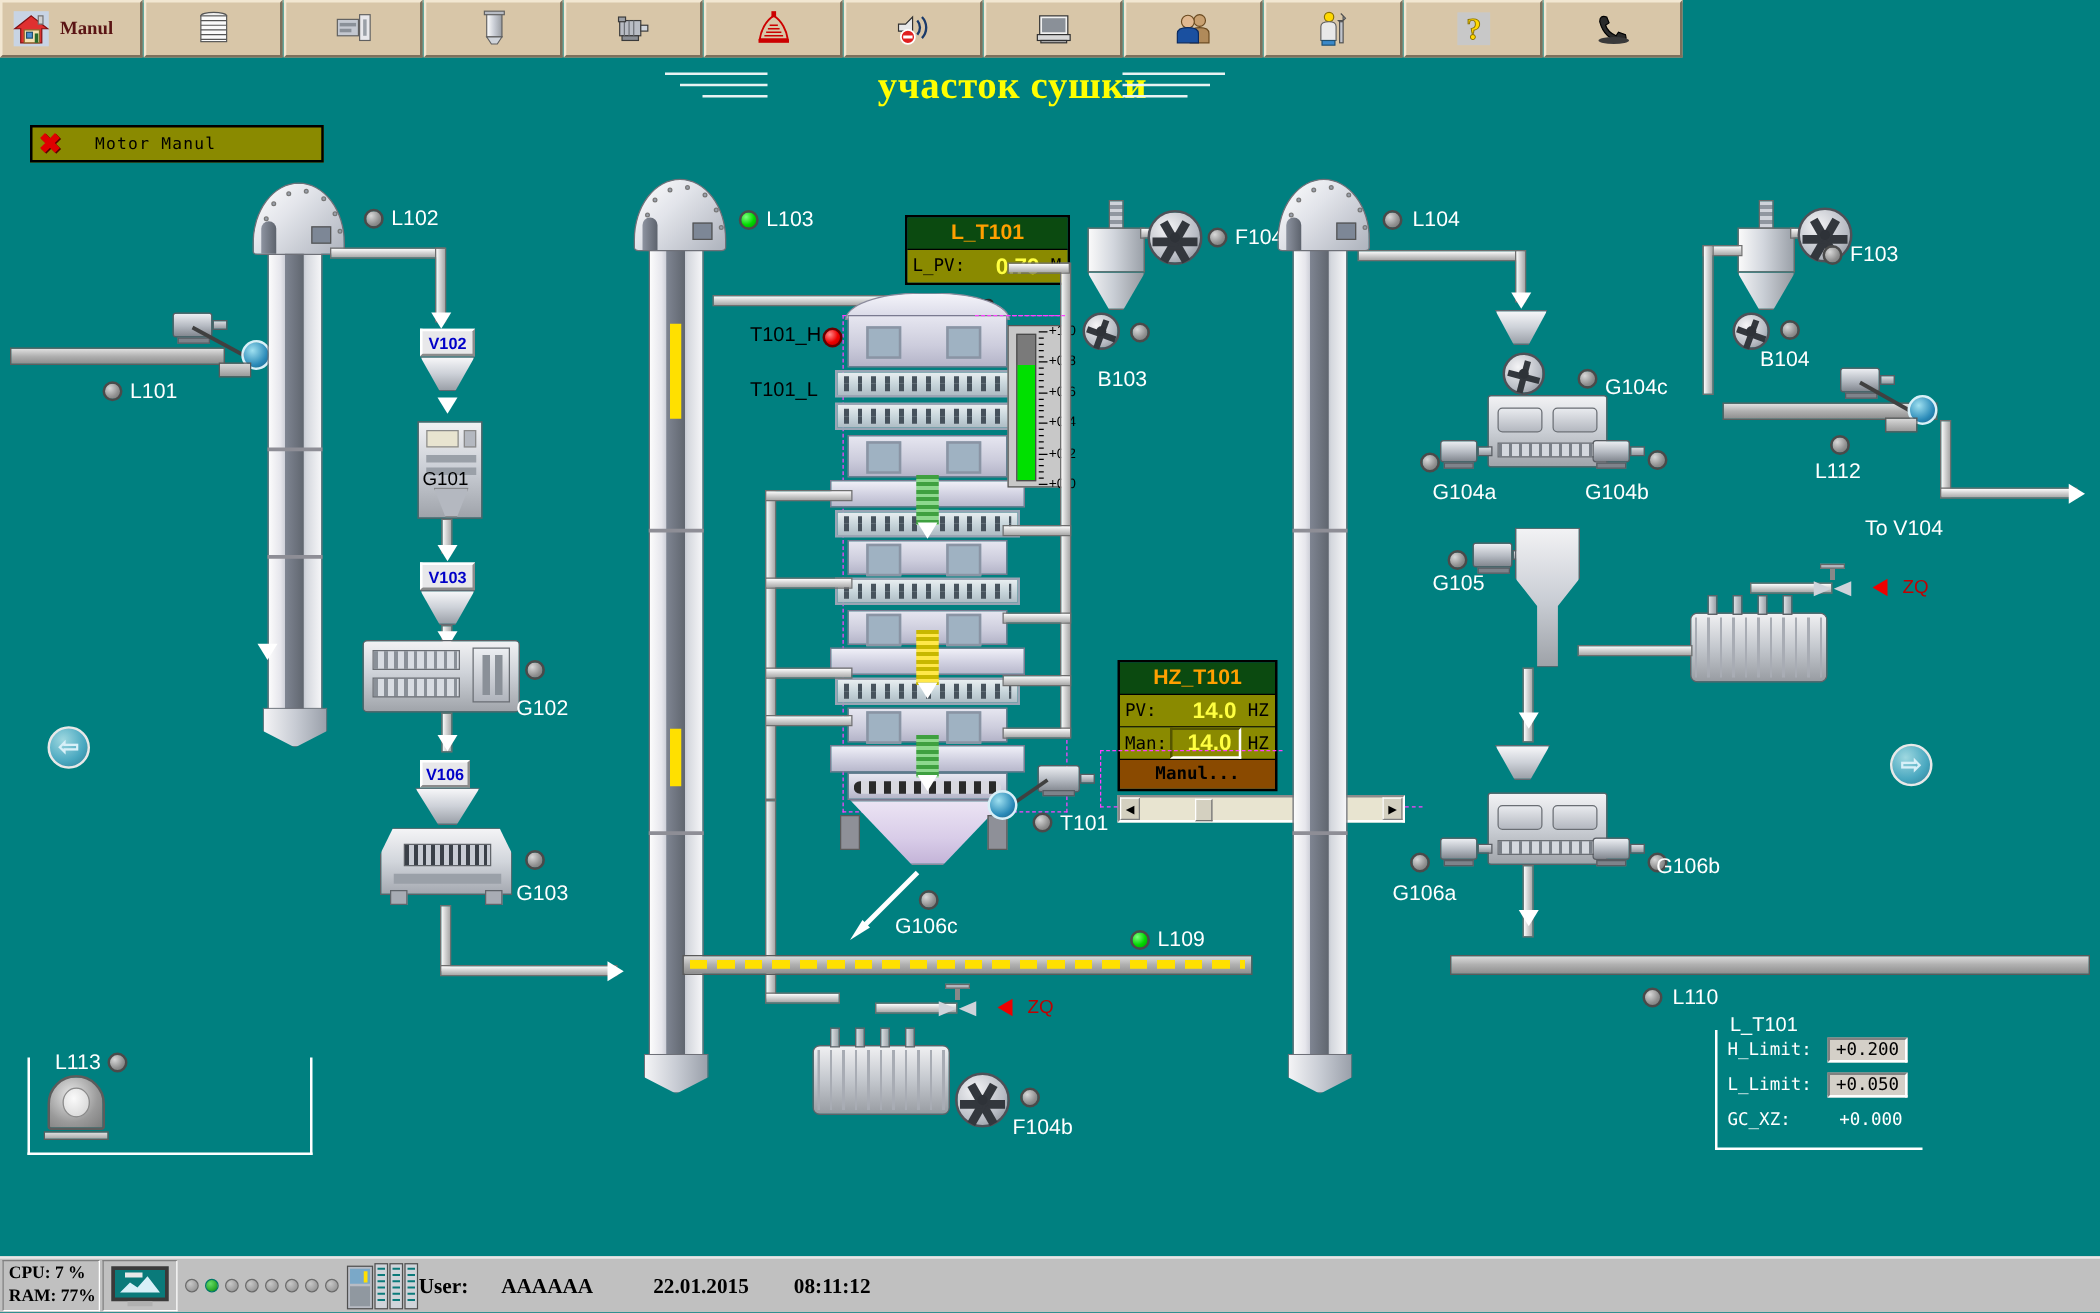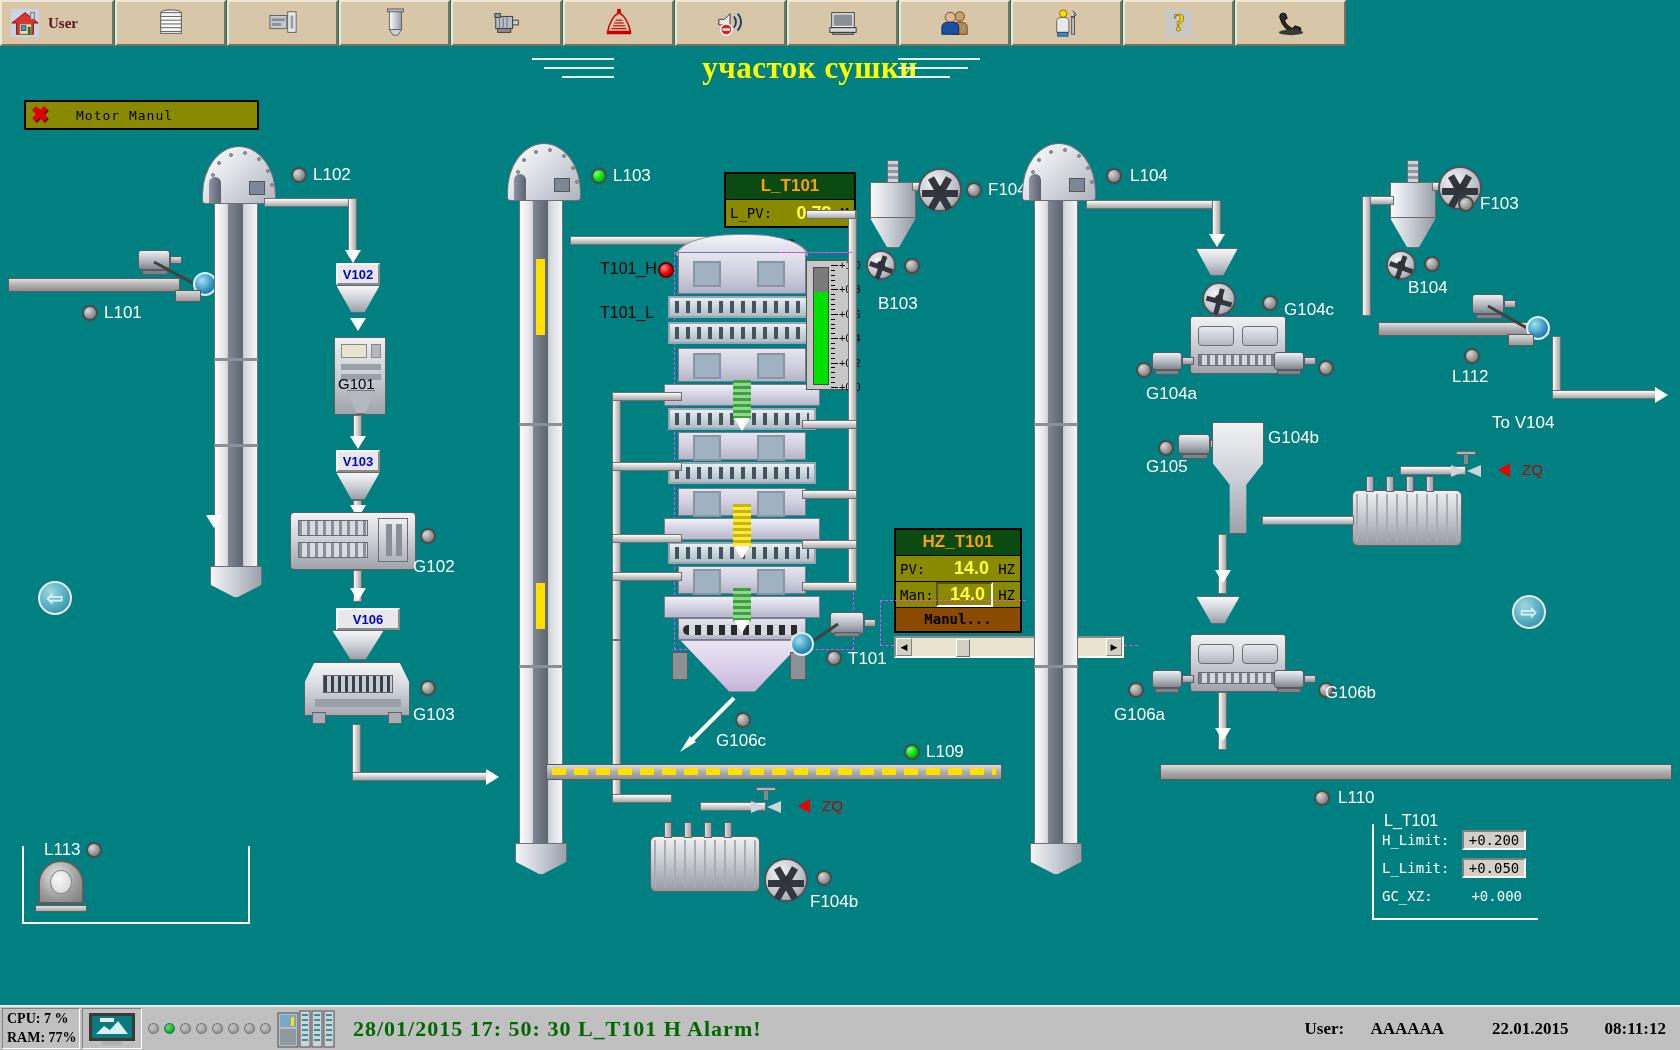--- a/index.html
+++ b/index.html
@@ -454,21 +454,21 @@
     <span>
       <svg class="ico" viewBox="0 0 32 32">
         <rect x="1" y="1" width="30" height="30" fill="#c8d4e4"></rect>
         <polygon points="16,5 30,16 25,16 25,28 7,28 7,16 2,16" fill="#e03030" stroke="#801010"></polygon>
         <rect x="10" y="17" width="13" height="11" fill="#f4e0b0" stroke="#8a6a2a"></rect>
         <rect x="12" y="19" width="5" height="5" fill="#5090d0" stroke="#205070"></rect>
         <rect x="19" y="20" width="3" height="8" fill="#2a6a2a"></rect>
         <rect x="22" y="5" width="4" height="7" fill="#d0d0d0" stroke="#707070"></rect>
       </svg>
     </span>
-    <span class="tb-label">User</span>
+    <span class="tb-label">Manul</span>
   </div>
 
   <div class="tb-btn std">
     <span>
       <svg class="ico" viewBox="0 0 32 32">
         <ellipse cx="16" cy="5" rx="11" ry="3" fill="#f0f0f0" stroke="#555"></ellipse>
         <rect x="5" y="5" width="22" height="22" fill="#fafafa" stroke="#555"></rect>
         <g stroke="#555" stroke-width="1">
           <line x1="5" y1="9" x2="27" y2="9"></line>
             <line x1="5" y1="13" x2="27" y2="13"></line>
@@ -695,21 +695,21 @@
   <div style="position:absolute; left:8px; top:30px; width:70px; height:16px; background:repeating-linear-gradient(90deg,#8a9098 0 3px,#d8dce2 3px 8px); border:1px solid #6a6e74;"></div>
   <div style="position:absolute; left:88px; top:6px; width:30px; height:44px; background:linear-gradient(180deg,#eceef2,#b0b4bc); border:1px solid #6a6e74;"></div>
   <div style="position:absolute; left:96px; top:12px; width:6px; height:32px; background:#8a9098;"></div>
   <div style="position:absolute; left:106px; top:12px; width:6px; height:32px; background:#8a9098;"></div>
 </div>
 <div class="lamp" style="left:420px; top:528px;"></div>
 <div class="tag" style="left:413px; top:557px;">G102</div>
 <div class="pipe v" style="left:353px; top:570px; width:9px; height:32px;"></div>
 <div class="arrow-d" style="left:350px; top:588px;"></div>
 
-<div class="vbox" style="left:336px; top:608px; width:64px; height:22px;">V106</div>
+<div class="vbox" style="left:336px; top:608px; width:40px; height:22px;">V106</div>
 <div class="hopper" style="left:332px; top:630px; width:52px; height:30px;"></div>
 
 <div style="position:absolute; left:304px; top:662px; width:106px; height:54px;
      background:linear-gradient(180deg,#f4f4f6,#d2d6dc 50%,#a4a8b0); border:1px solid #5c6066;
      clip-path:polygon(10% 0,90% 0,100% 40%,100% 100%,0 100%,0 40%);">
   <div style="position:absolute; left:18px; top:12px; width:70px; height:18px; background:repeating-linear-gradient(90deg,#3a4048 0 3px,#c8ccd4 3px 7px); border:1px solid #60646a;"></div>
   <div style="position:absolute; left:10px; top:36px; width:86px; height:8px; background:#9aa0a8;"></div>
 </div>
 <div style="position:absolute; left:312px; top:712px; width:14px; height:12px; background:#a8acb4; border:1px solid #60646a;"></div>
 <div style="position:absolute; left:388px; top:712px; width:14px; height:12px; background:#a8acb4; border:1px solid #60646a;"></div>
@@ -1059,21 +1059,21 @@
     <div class="base" style="left:3px;width:24px;top:18px;"></div>
 </div>
 <div class="motor" style="left:1274px; top:352px;">
   <div class="frame" style="width:30px;height:18px;"></div>
     <div class="shaft" style="left:30px;top:5px;"></div>
     <div class="base" style="left:3px;width:24px;top:18px;"></div>
 </div>
 <div class="lamp" style="left:1136px; top:362px;"></div>
 <div class="tag" style="left:1146px; top:384px;">G104a</div>
 <div class="lamp" style="left:1318px; top:360px;"></div>
-<div class="tag" style="left:1268px; top:384px;margin-top:44px;">G104b</div>
+<div class="tag" style="left:1268px; top:384px;">G104b</div>
 
 <div class="motor" style="left:1178px; top:434px;">
   <div class="frame" style="width:32px;height:20px;"></div>
     <div class="shaft" style="left:32px;top:6px;"></div>
     <div class="base"></div>
 </div>
 <div style="position:absolute; left:1212px; top:422px; width:52px; height:112px;
      background:linear-gradient(180deg,#f2f2f4,#cbcfd6 50%,#9ea2a8); border:1px solid #5c6066;
      clip-path:polygon(0 0,100% 0,100% 36%,66% 56%,66% 100%,34% 100%,34% 56%,0 36%);"></div>
 <div class="lamp" style="left:1158px; top:440px;"></div>
@@ -1249,20 +1249,19 @@
       <g stroke="#0a7a7a" stroke-width="1.5">
           <line x1="49" y1="6" x2="55" y2="6"></line>
           <line x1="49" y1="11" x2="55" y2="11"></line>
           <line x1="49" y1="16" x2="55" y2="16"></line>
           <line x1="49" y1="21" x2="55" y2="21"></line>
           <line x1="49" y1="26" x2="55" y2="26"></line>
           <line x1="49" y1="31" x2="55" y2="31"></line>
         </g>
     </svg>
   </div>
-  <div id="sb-alarm">28/01/2015   17: 50: 30   L_T101 H Alarm!</div>
   <div id="sb-user">
     <span>User:</span>
     <span style="margin-left:22px;">AAAAAA</span>
   </div>
   <div id="sb-date">22.01.2015</div>
   <div id="sb-time">08:11:12</div>
 </div>
 
 </body></html>

